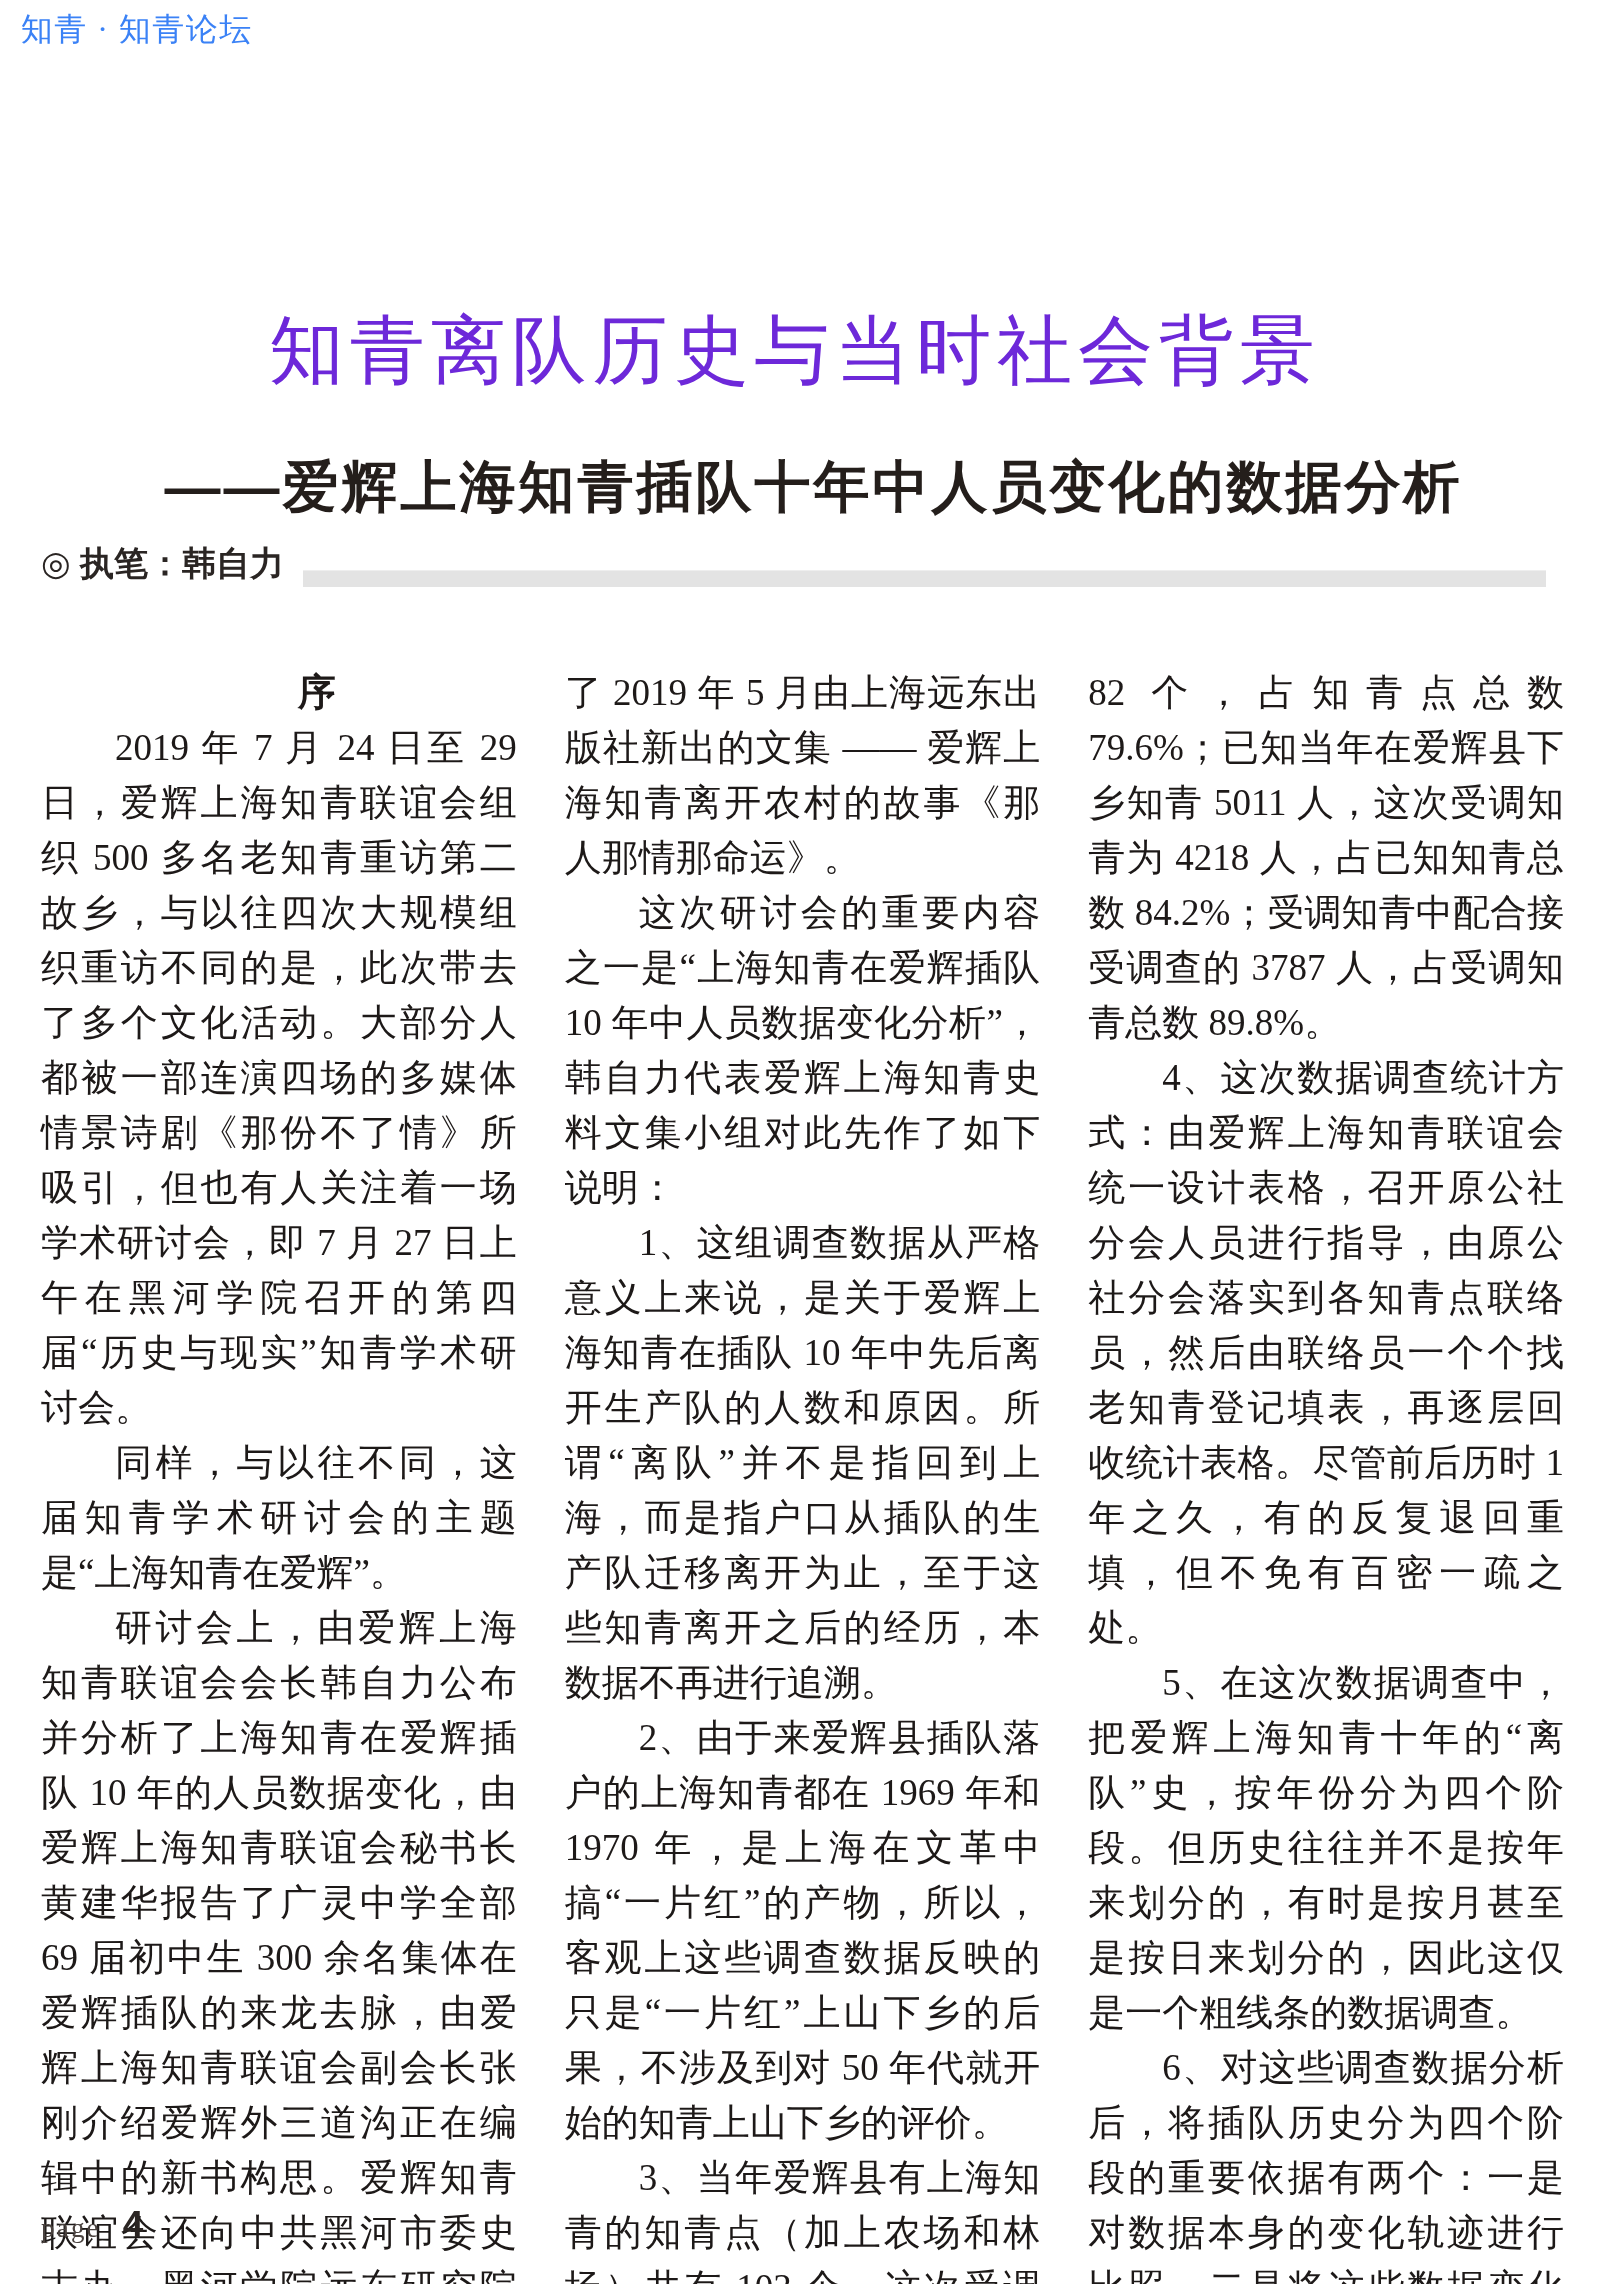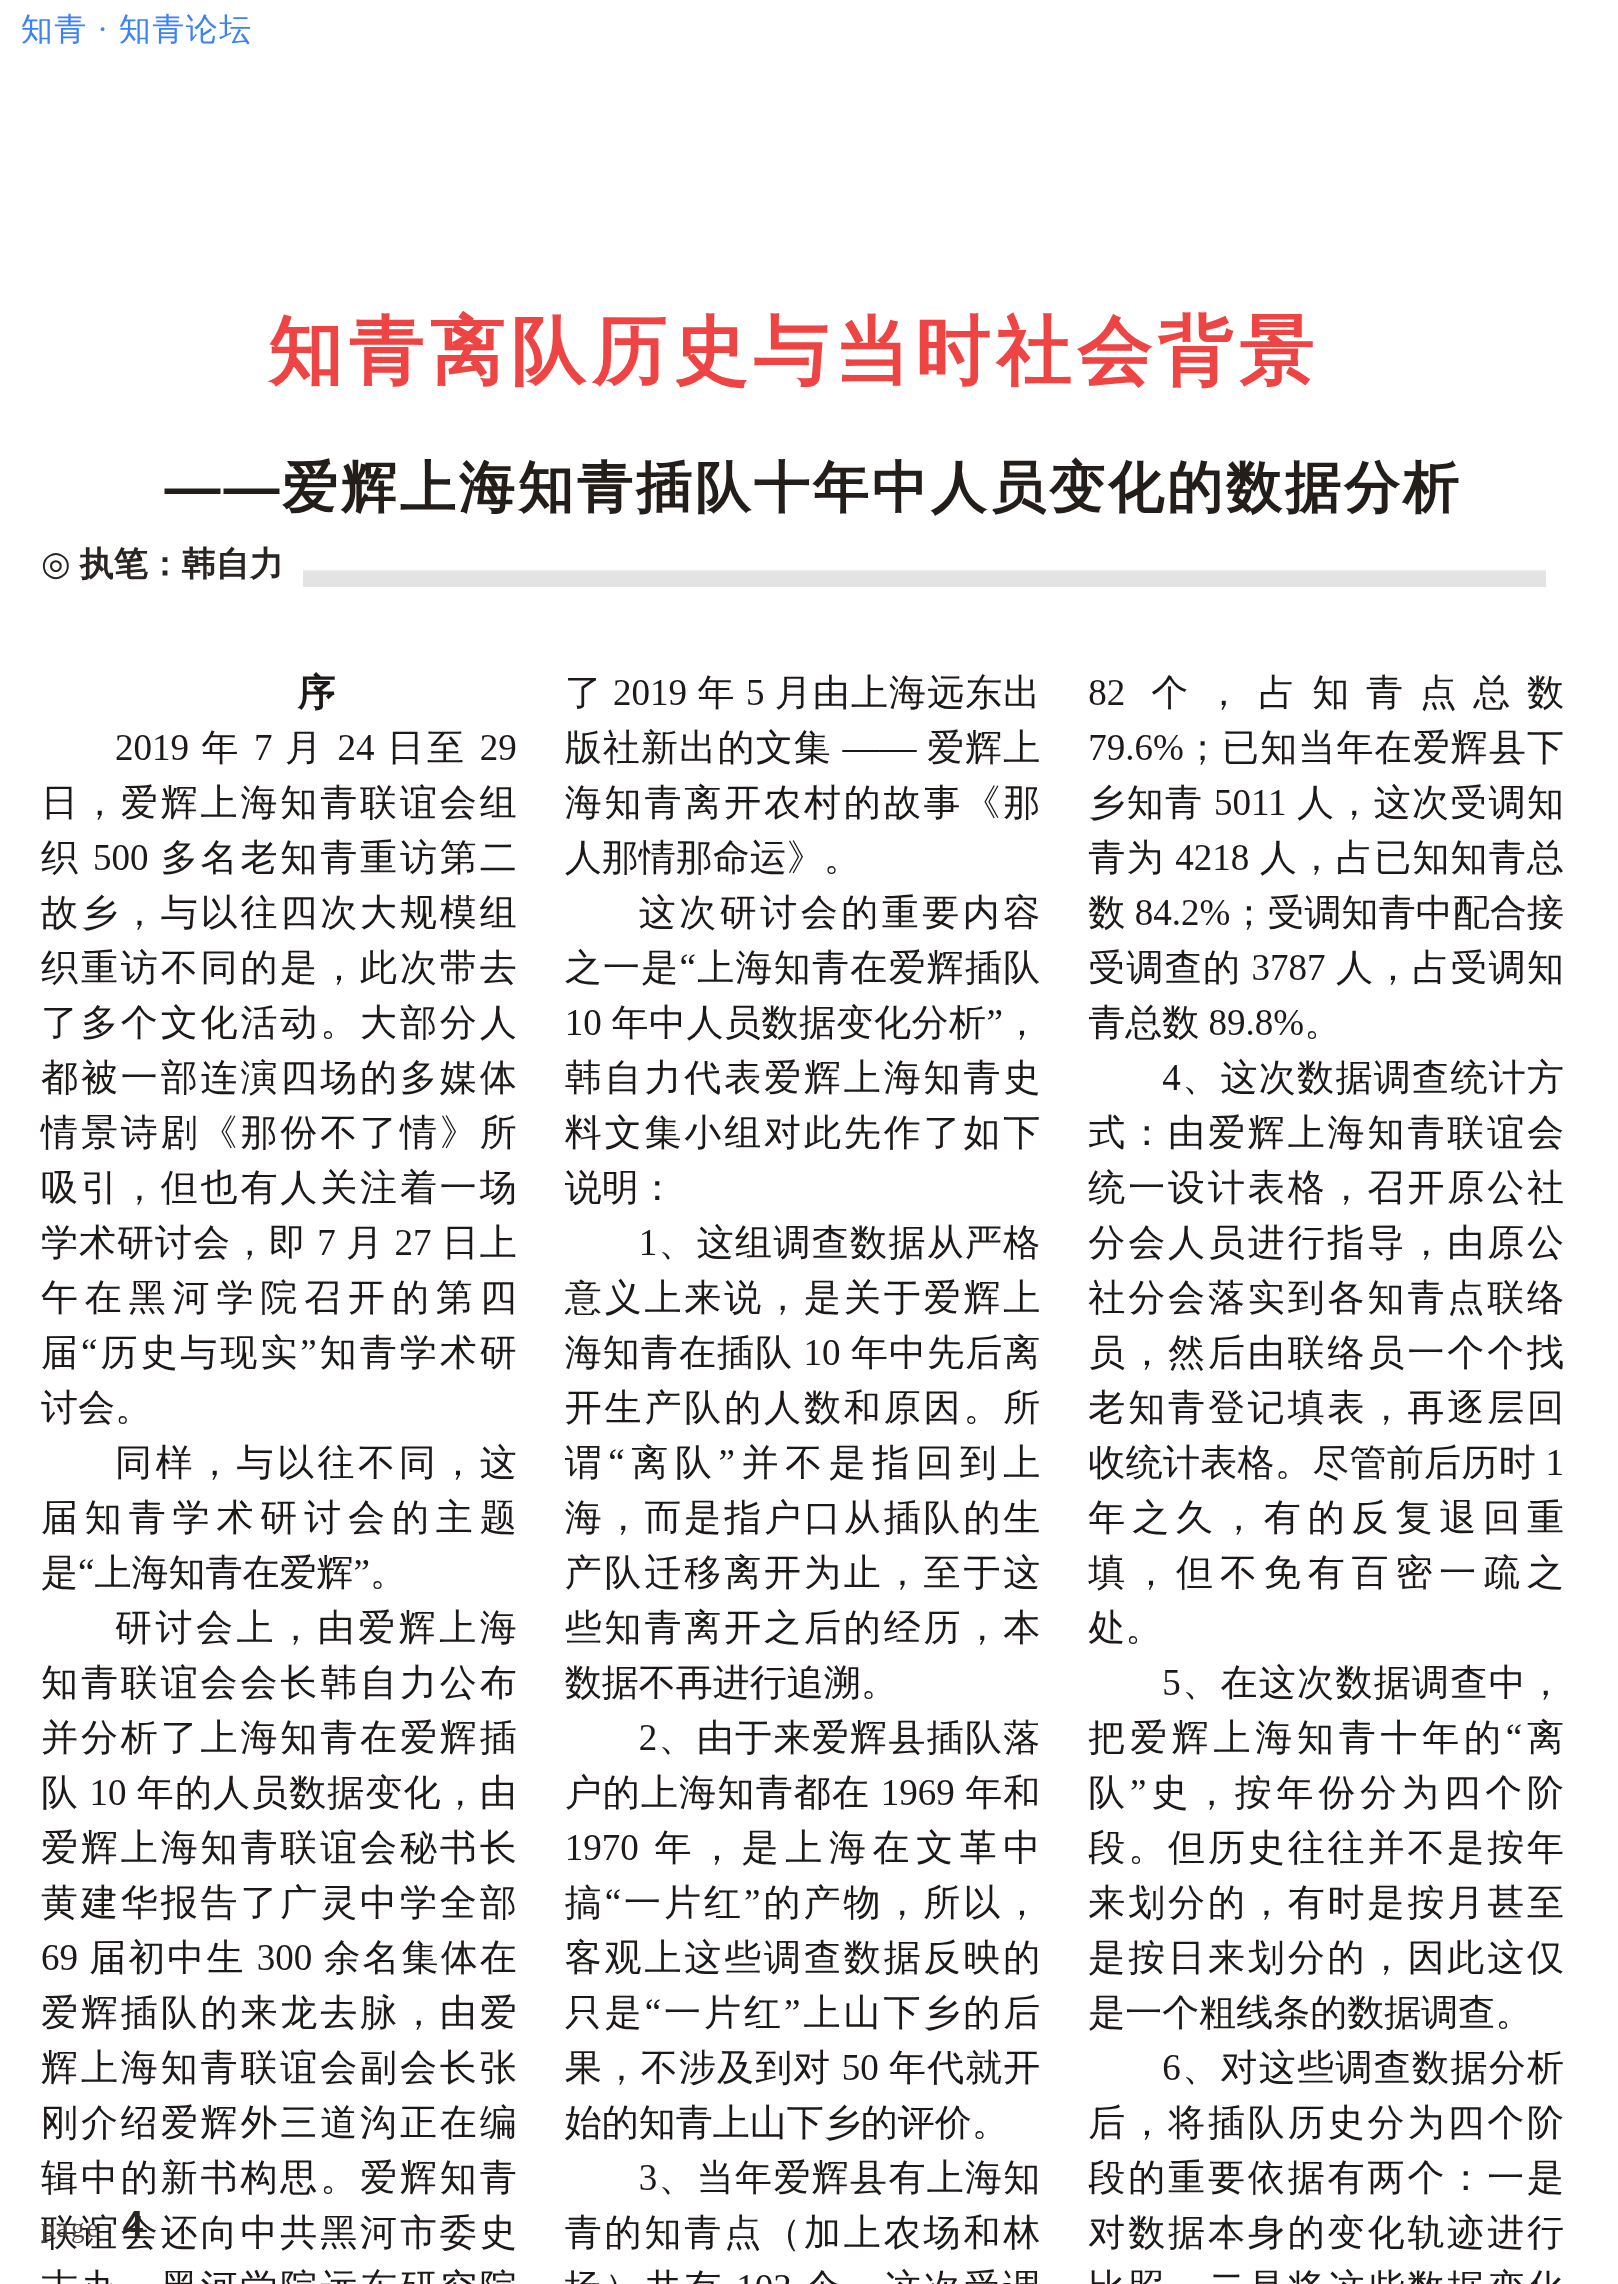--- a/index.html
+++ b/index.html
@@ -29,23 +29,23 @@
   }
 
   
   .article-title {
     position: absolute;
     left: 0;
     right: 29.5px;
     top: 251px;
     text-align: center;
     font-size: 75px;
-    font-weight: 700;
+    font-weight: 400;
     letter-spacing: 5.9px;
-    color: #ef4444;
+    color: #6d28d9;
     font-family: "Liberation Sans", "DejaVu Sans", sans-serif;
   }
   .article-subtitle {
     position: absolute;
     left: 8px;
     right: 0;
     top: 404px;
     text-align: center;
     font-size: 56px;
     font-weight: 800;

